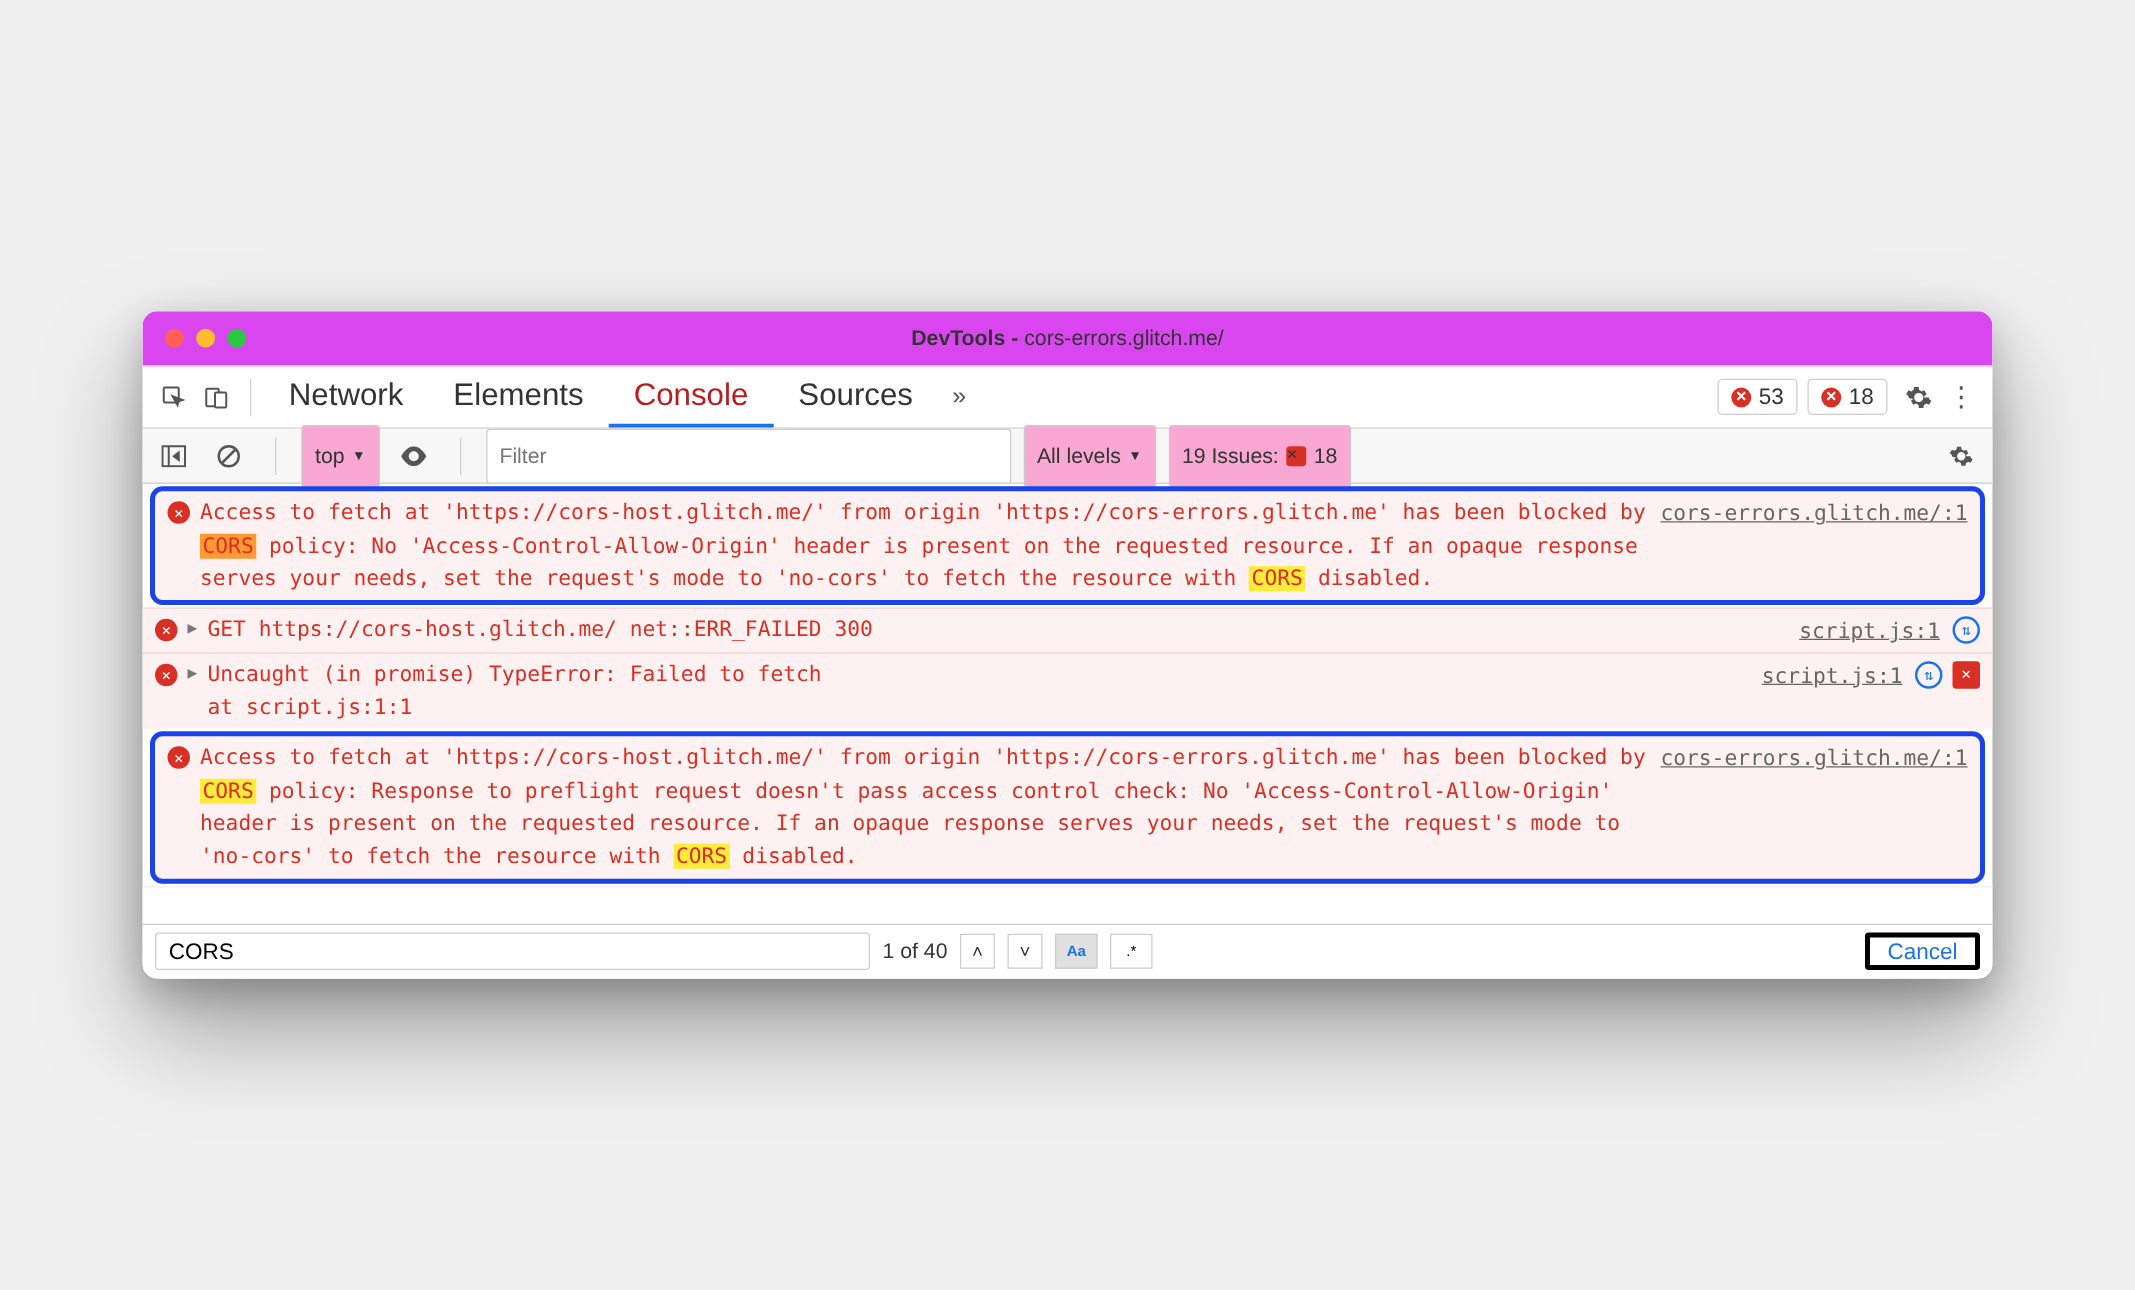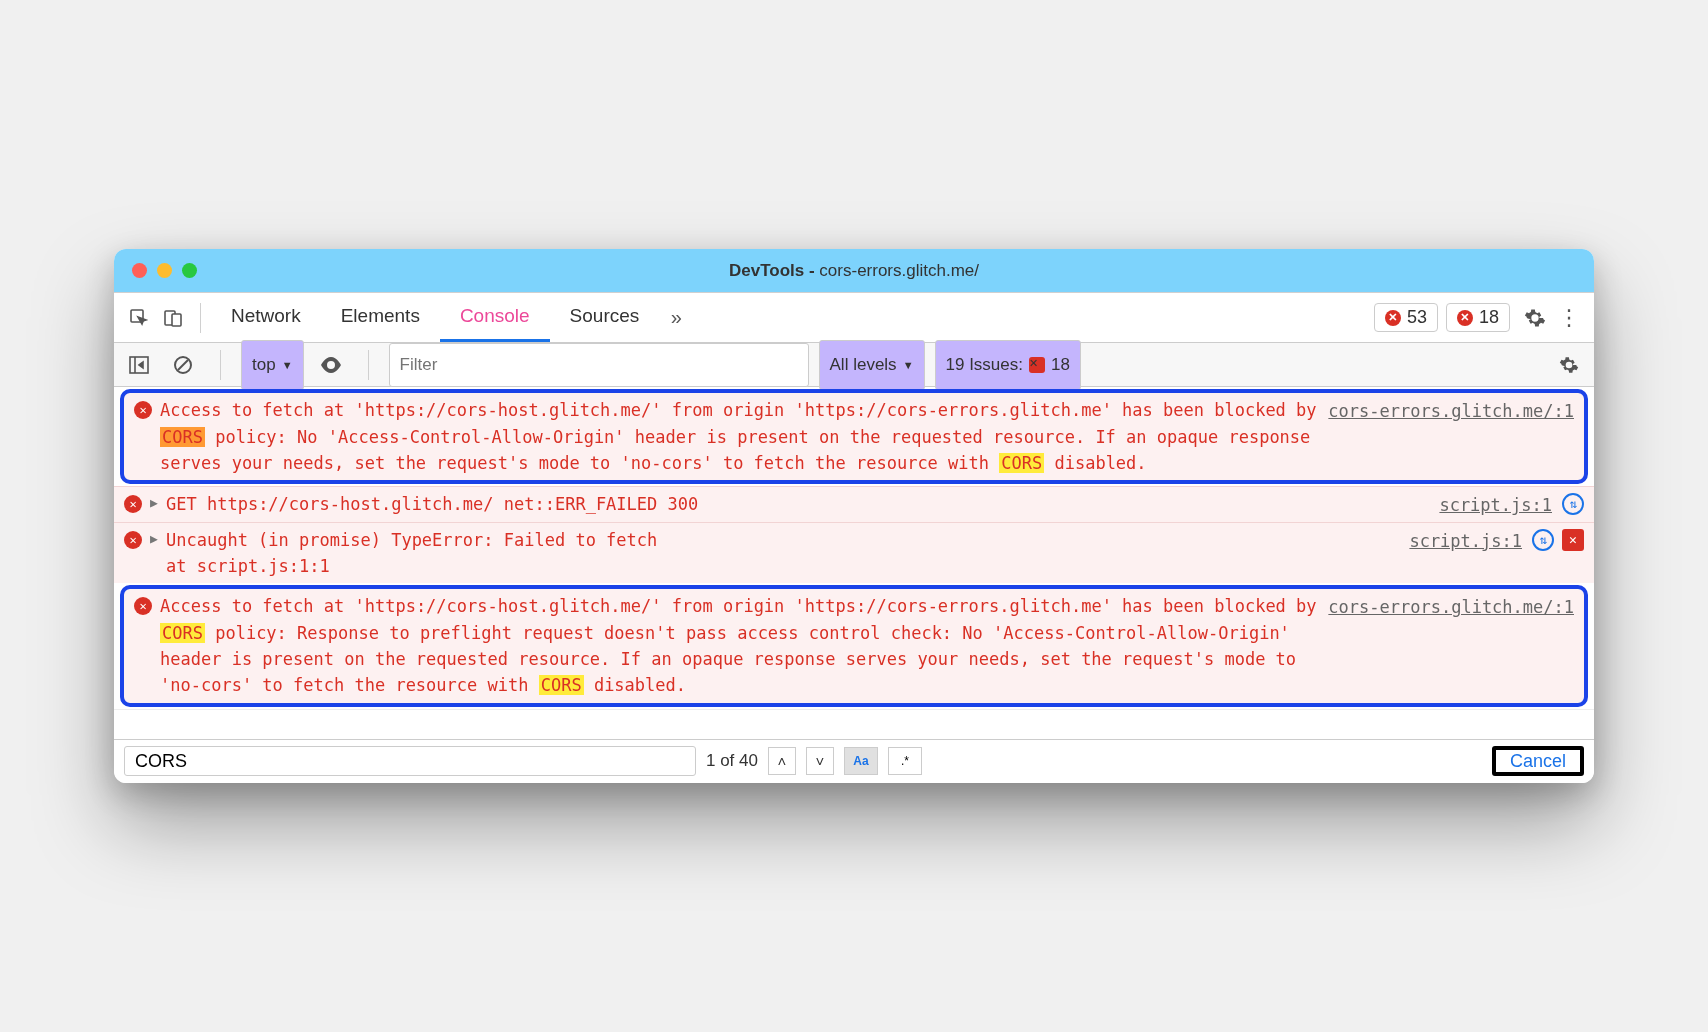--- a/index.html
+++ b/index.html
@@ -1,35 +1,35 @@
 <!DOCTYPE html>
 <html><head>
 <meta charset="utf-8">
 <style>
   *{box-sizing:border-box;margin:0;padding:0}
   body{background:#f0f0f0;font-family:-apple-system,"Helvetica Neue",Arial,sans-serif;display:flex;align-items:center;justify-content:center;height:1032px;width:1708px}
   .window{width:1480px;background:#fff;border-radius:12px;box-shadow:0 40px 80px rgba(0,0,0,.35),0 10px 30px rgba(0,0,0,.2);overflow:hidden}
-  .title-bar{height:44px;display:flex;align-items:center;padding:0 18px;border-bottom:1px solid #d0d0d0;background:#7dd3fc;position:relative}
+  .title-bar{height:44px;display:flex;align-items:center;padding:0 18px;border-bottom:1px solid #d0d0d0;background:#d946ef;position:relative}
   .traffic{display:flex;gap:10px}
   .dot{width:15px;height:15px;border-radius:50%}
   .dot.r{background:#ff5f57}.dot.y{background:#febc2e}.dot.g{background:#28c840}
   .title-text{position:absolute;left:0;right:0;text-align:center;font-size:17px;color:#333}
   .title-text .b{font-weight:600}
   .tabs-bar{height:50px;display:flex;align-items:center;border-bottom:1px solid #ccc;padding:0 8px}
   .ico-btn{width:34px;height:34px;display:flex;align-items:center;justify-content:center;color:#555;cursor:pointer}
   .vdiv{width:1px;height:30px;background:#d0d0d0;margin:0 10px}
   .tabs{display:flex;height:100%}
-  .tab{padding:0 20px;display:flex;align-items:center;font-size:19px;color:#333;cursor:pointer;border-bottom:3px solid transparent}
-  .tab.active{color:#ec4899;border-bottom-color:#1a73e8}
+  .tab{padding:0 20px;display:flex;align-items:center;font-size:25px;color:#333;cursor:pointer;border-bottom:3px solid transparent}
+  .tab.active{color:#b91c1c;border-bottom-color:#1a73e8}
   .spacer{flex:1}
   .badge{display:flex;align-items:center;gap:6px;border:1px solid #ccc;border-radius:4px;padding:3px 10px;margin-right:8px;font-size:18px;color:#333;cursor:pointer}
   .badge .ic{width:16px;height:16px;border-radius:50%;display:flex;align-items:center;justify-content:center;color:#fff;font-size:11px;font-weight:bold}
   .ic-err{background:#d93025}.ic-issue{background:#d93025;border-radius:3px}
   .toolbar{height:44px;display:flex;align-items:center;border-bottom:1px solid #ccc;padding:0 8px;gap:10px;background:#f7f7f7}
-  .tb-btn{padding:14px 10px;border:1px solid #ccc;border-radius:3px;background:#c4b5fd;font-size:17px;color:#333;display:flex;align-items:center;gap:6px;cursor:pointer}
+  .tb-btn{padding:14px 10px;border:1px solid #ccc;border-radius:3px;background:#f9a8d4;font-size:17px;color:#333;display:flex;align-items:center;gap:6px;cursor:pointer}
   .filter-in{flex:0 0 420px;height:44px;border:1px solid #ccc;border-radius:3px;padding:0 10px;font-size:17px}
   .console{font-family:Menlo,Consolas,monospace;font-size:17px}
   .msg{display:flex;align-items:flex-start;padding:4px 10px;border-top:1px solid #f2d4d4;background:#fdf1f1;position:relative}
   .msg.boxed{border:4px solid #1b43e8;border-radius:10px;margin:2px 6px}
   .err-ic{flex:0 0 18px;height:18px;border-radius:50%;background:#d93025;color:#fff;display:flex;align-items:center;justify-content:center;font-size:12px;font-weight:bold;margin-right:8px;margin-top:4px}
   .tri{flex:0 0 14px;color:#777;margin-right:2px;margin-top:4px;font-size:13px}
   .body{flex:1;color:#d93025;line-height:1.55;word-break:break-word}
   .body .u{}
   .body .hl-o{background:#ff9933;padding:0 2px}
   .body .hl-y{background:#ffeb3b;padding:0 2px}

